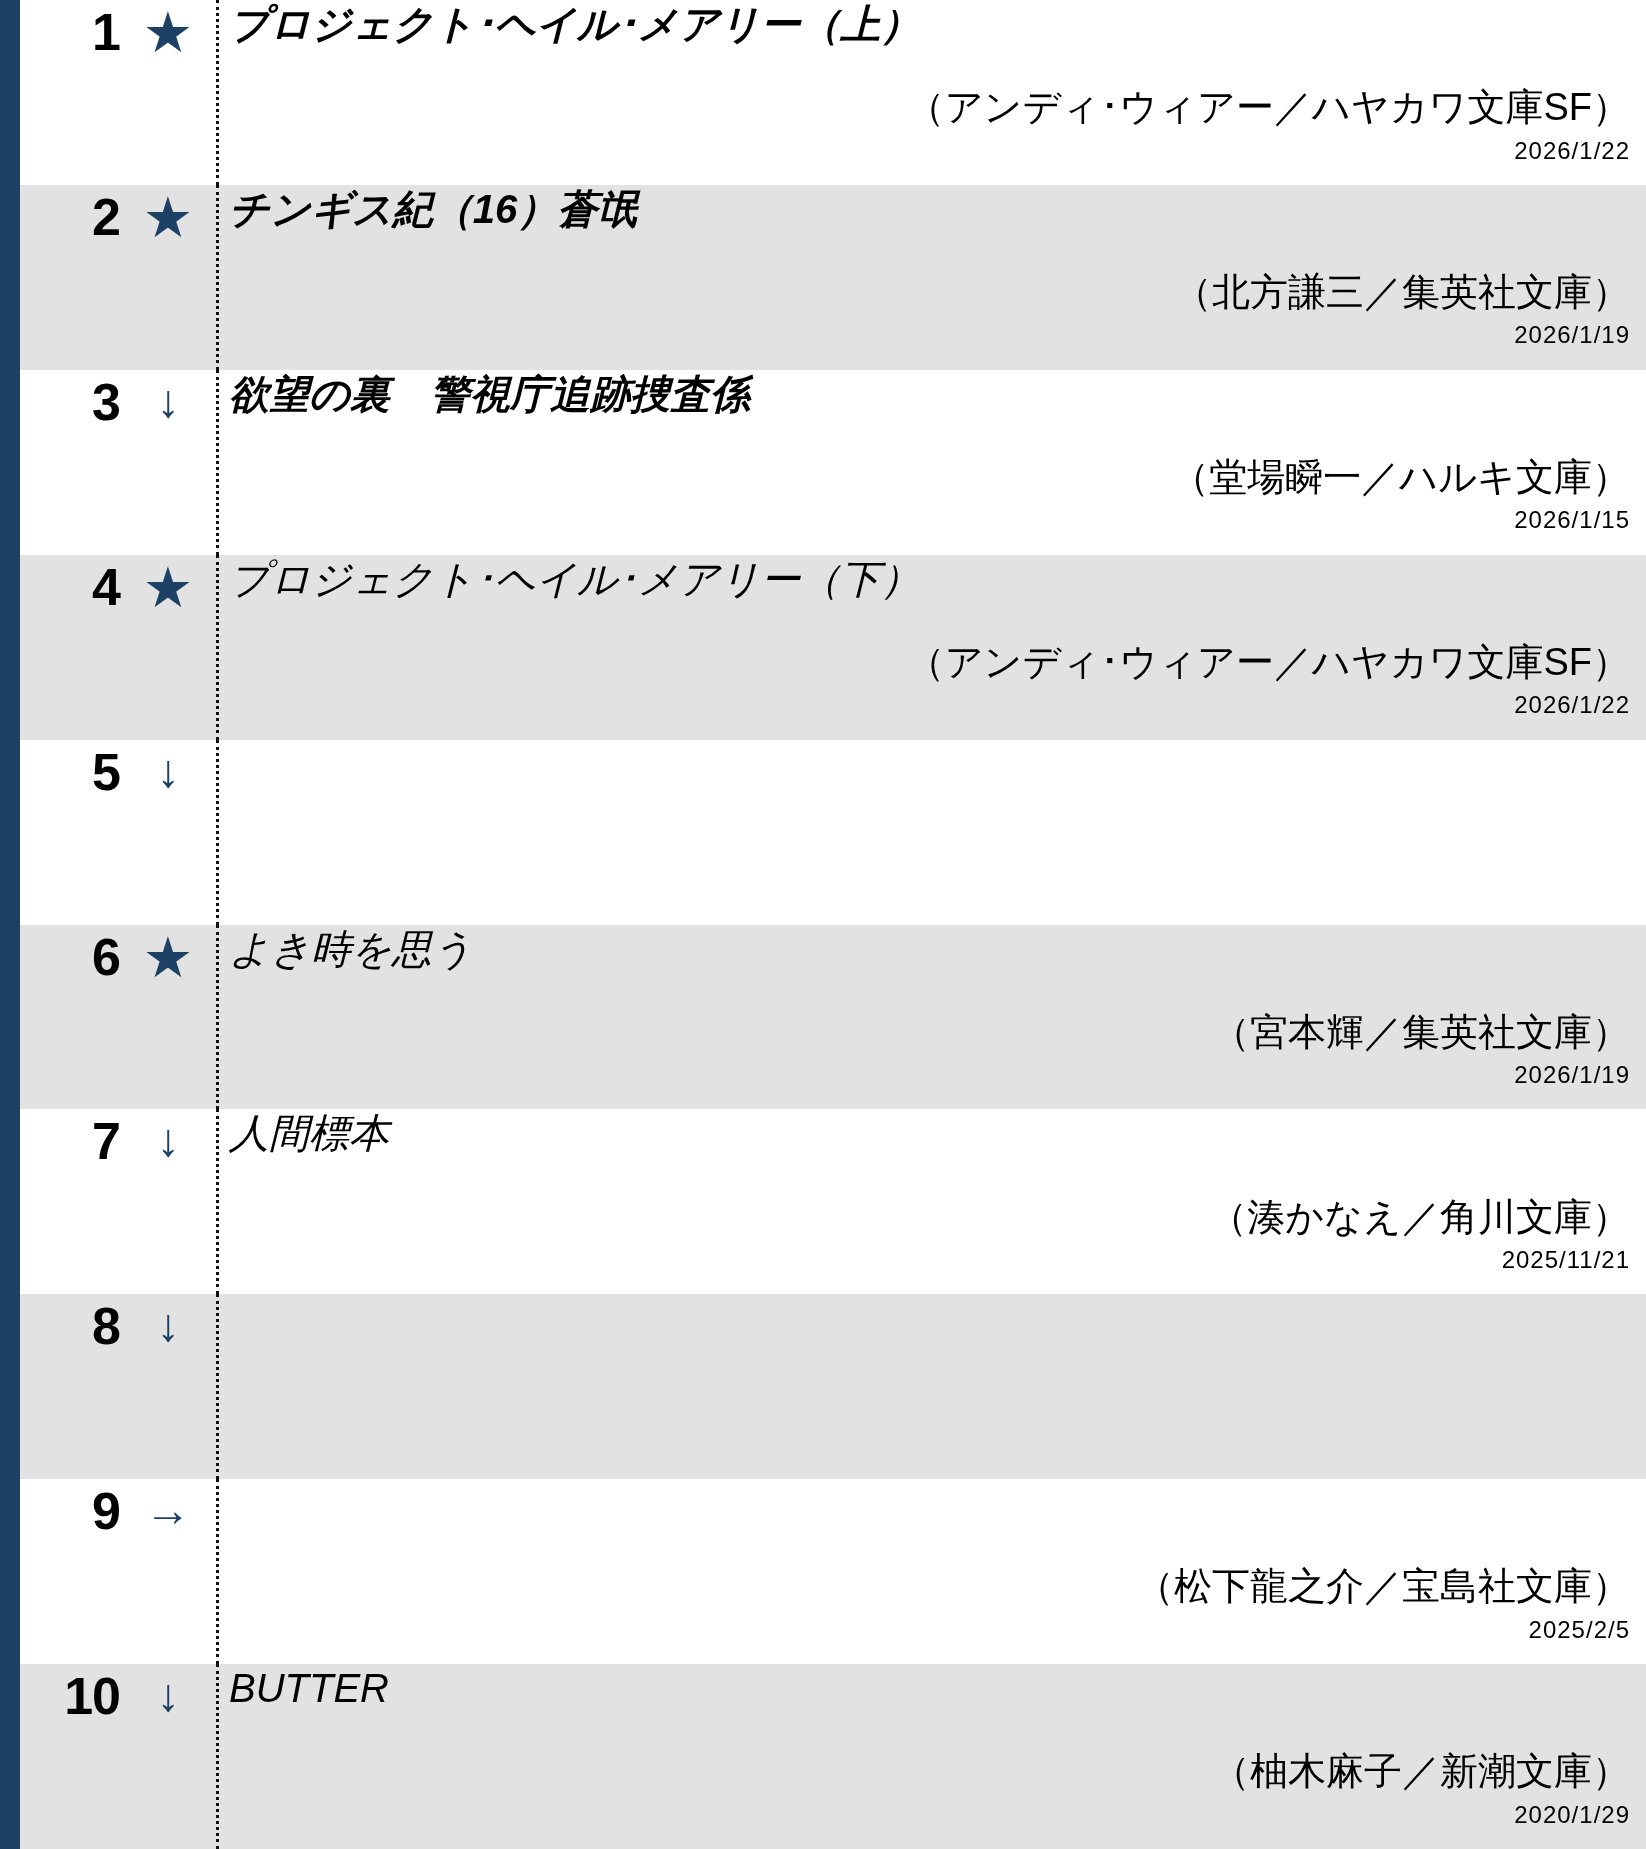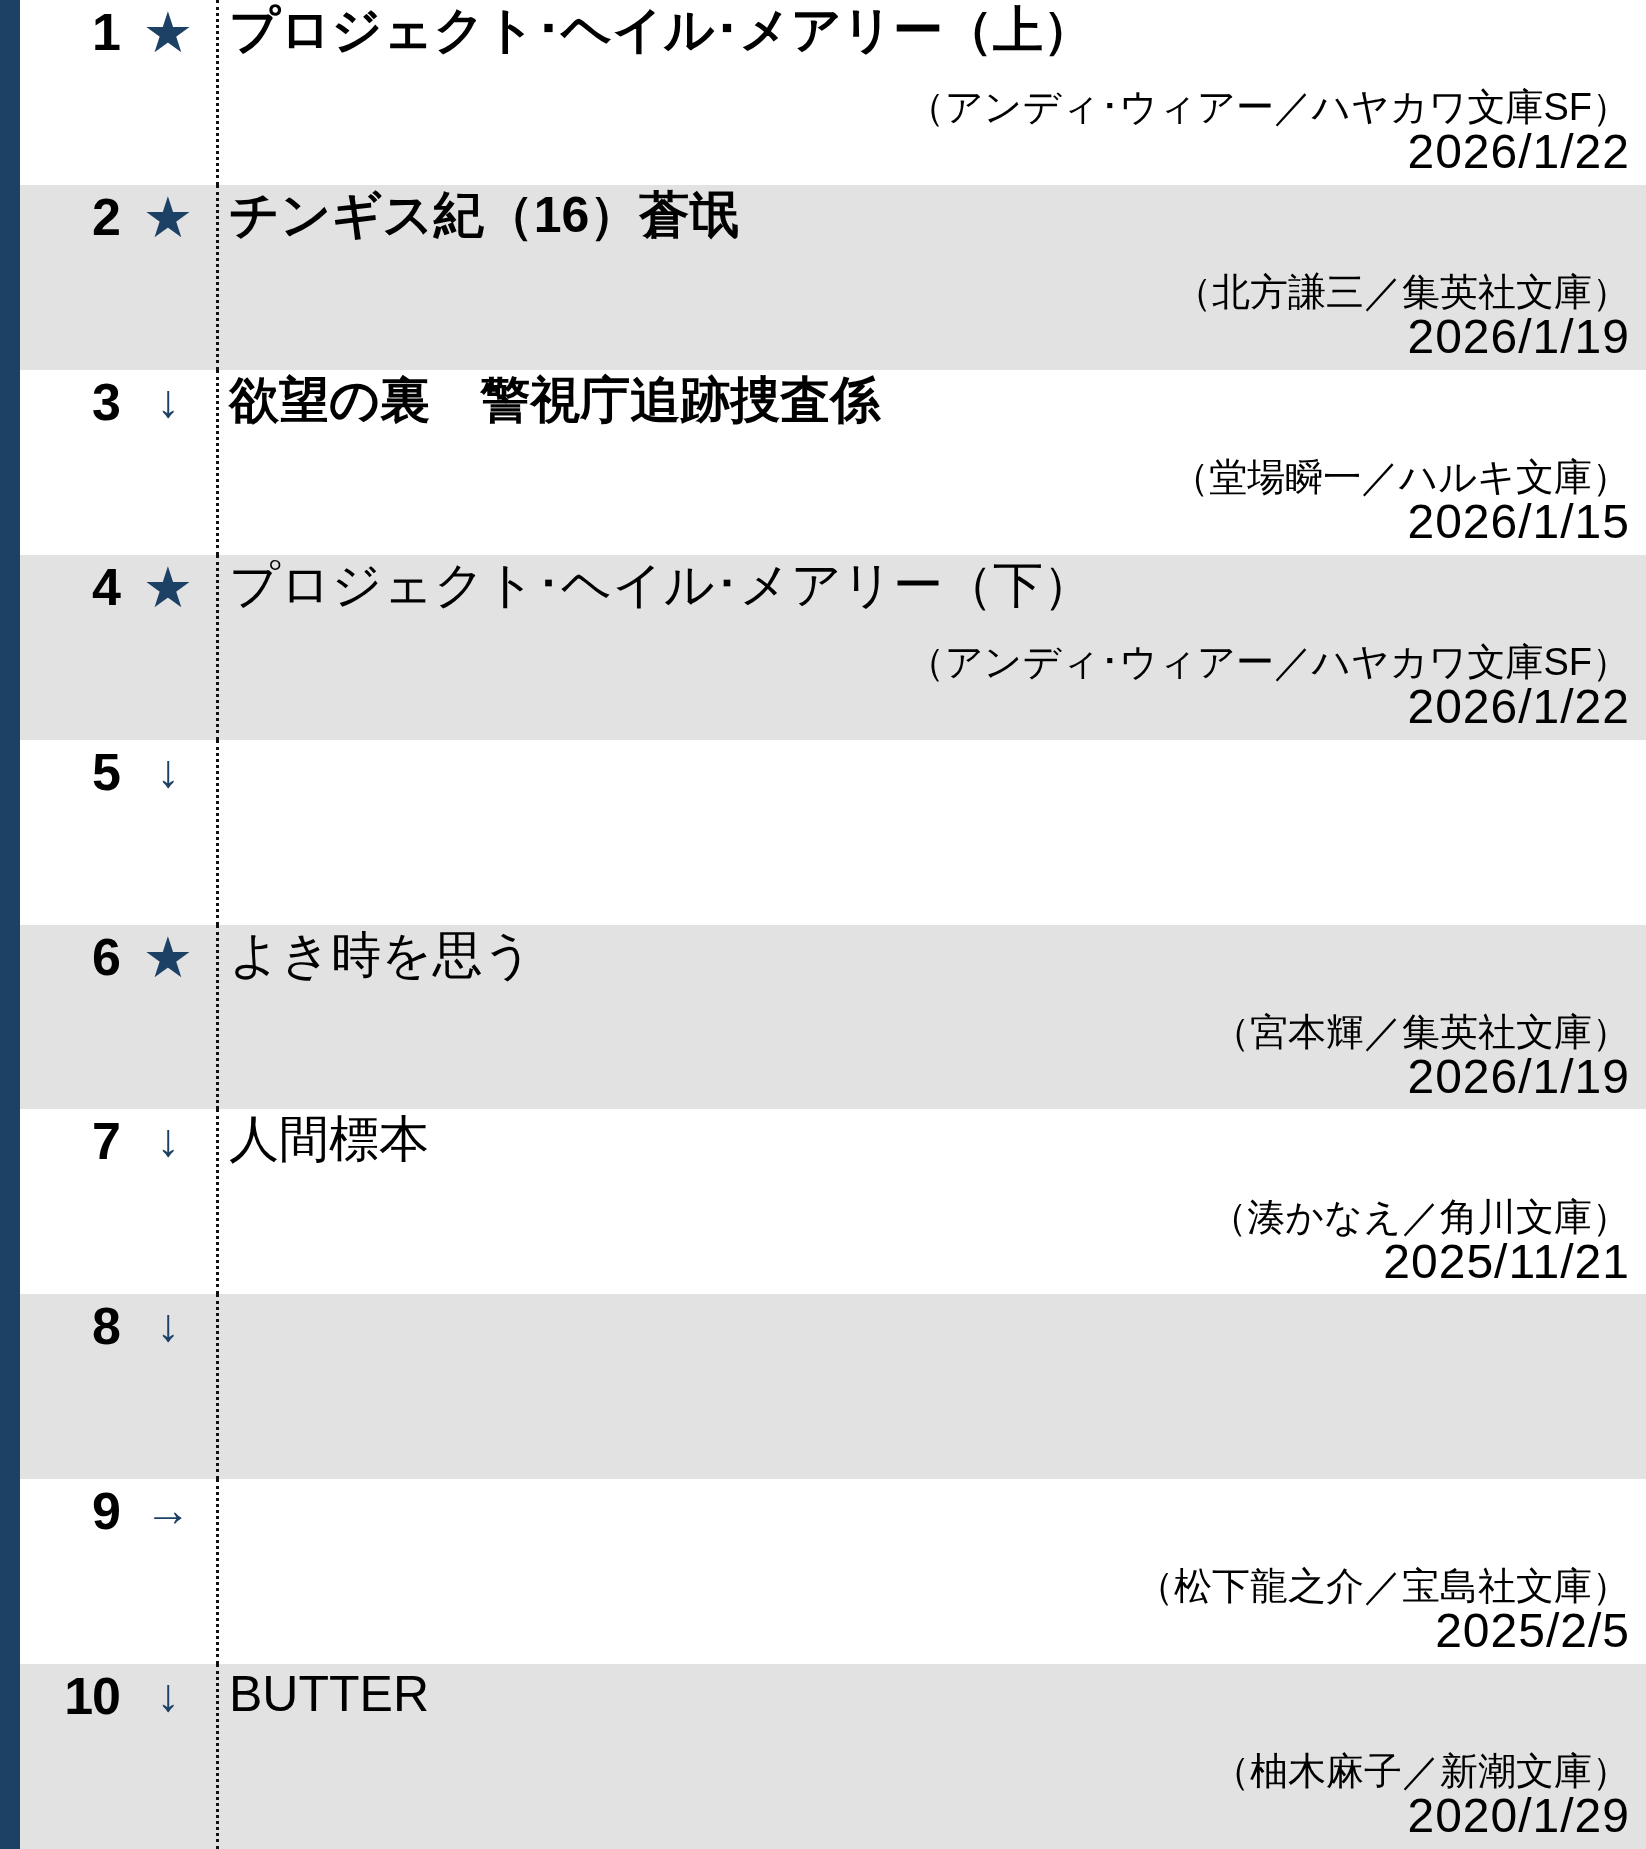--- a/index.html
+++ b/index.html
@@ -92,45 +92,46 @@
     flex: 1 1 auto;
     position: relative;
     padding-right: 16px;
     box-sizing: border-box;
     display: flex;
     flex-direction: column;
     justify-content: flex-start;
   }
 
   .title {
-    font-size: 50px;
+    font-size: 40px;
     line-height: 1.12;
     letter-spacing: 0px;
     white-space: nowrap;
     padding-top: 2px;
+    font-style: italic;
   }
   .title.bold {
     font-weight: bold;
   }
 
   .meta {
     position: absolute;
     right: 16px;
     text-align: right;
     white-space: nowrap;
   }
   .author {
     bottom: 56px;
     font-size: 38px;
     line-height: 1.1;
     margin-left: 7px;
   }
   .date {
-    bottom: 6px;
-    font-size: 48px;
+    bottom: 21px;
+    font-size: 24px;
     line-height: 1.1;
     letter-spacing: 1px;
   }
 </style>
 </head>
 <body>
 
 <div class="ranking">
 
   <div class="spine"></div>

